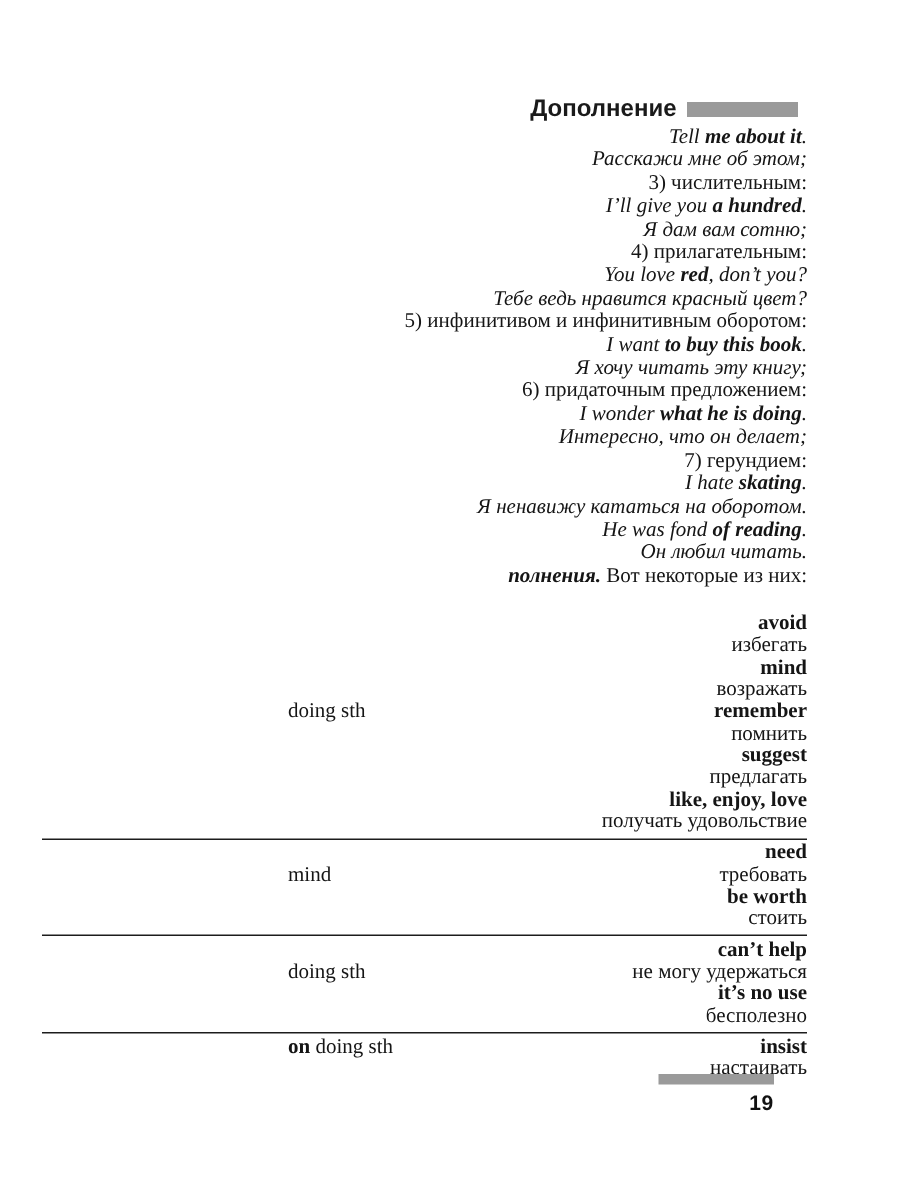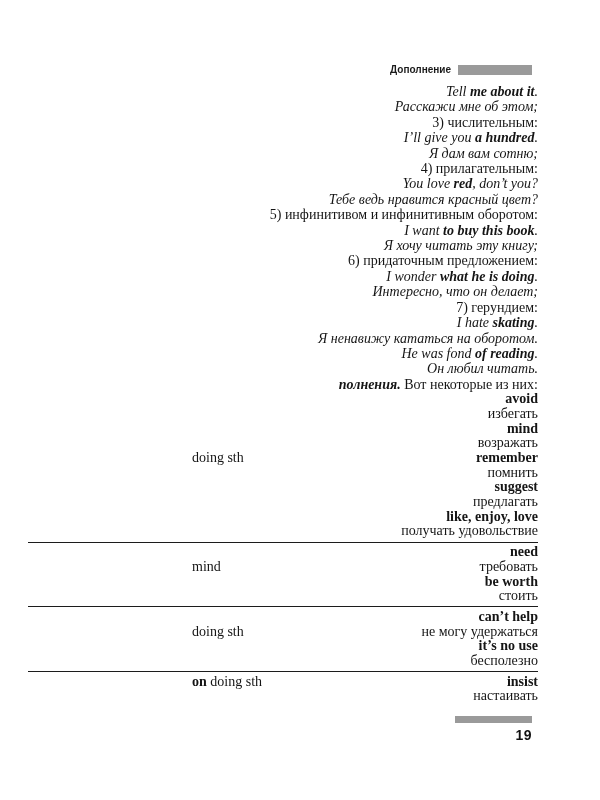--- a/index.html
+++ b/index.html
@@ -13,51 +13,51 @@
   }
   .page { position: absolute; inset: 0; }
 
   
   .header {
     position: absolute;
     top: 64px; left: 0; right: 68px;
     display: flex; justify-content: flex-end; align-items: center;
     gap: 7px;
     font-family: "Liberation Sans", sans-serif;
-    font-weight: bold; font-size: 10px; color: #1a1a1a;
+    font-weight: bold; font-size: 16px; color: #1a1a1a;
   }
   .header-bar { width: 74px; height: 10px; background: #9a9a9a; }
 
   
   .content {
     position: absolute;
     top: 84px; left: 30px; width: 508px;
     font-size: 14px; line-height: 15.4px; text-align: right;
   }
   .line { white-space: nowrap; }
   .line.ind { padding-left: 11px; }
   .b { font-weight: bold; }
   .i { font-style: italic; }
 
   
-  .vtable { margin-top: 0; }
+  .vtable { margin-top: 17px; }
   .trow { position: relative; line-height: 14.7px; white-space: nowrap; }
   .trow .c1 { padding-left: 11px; }
   .trow .col2 { position: absolute; left: 162px; top: 0; }
   .rule {
     border-top: 1.5px solid #1c1c1c;
     width: 510px;
     margin: 2.5px 0 2.5px -2px;
     height: 0;
   }
 
   
   .footer {
     position: absolute;
-    top: 716px; right: 68px;
+    top: 716px; right: 84px;
     text-align: right;
     font-family: "Liberation Sans", sans-serif;
   }
   .footer-bar { width: 77px; height: 7px; background: #9a9a9a; margin-left: auto; }
   .page-number { font-weight: bold; font-size: 14px; color: #111; margin-top: 4px; letter-spacing: 0.5px; }
 </style>
 </head>
 <body>
 
 <div class="page">

